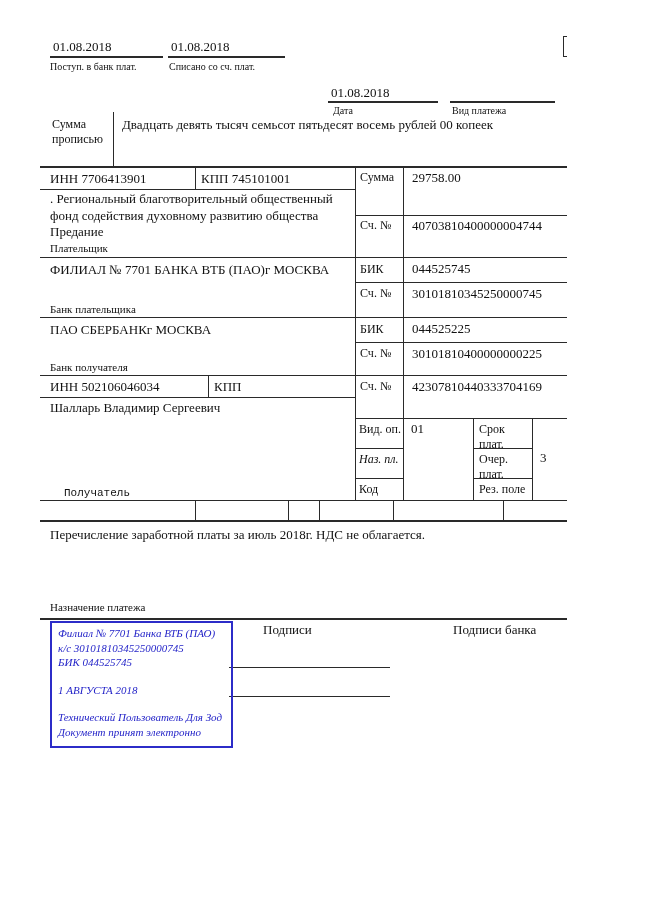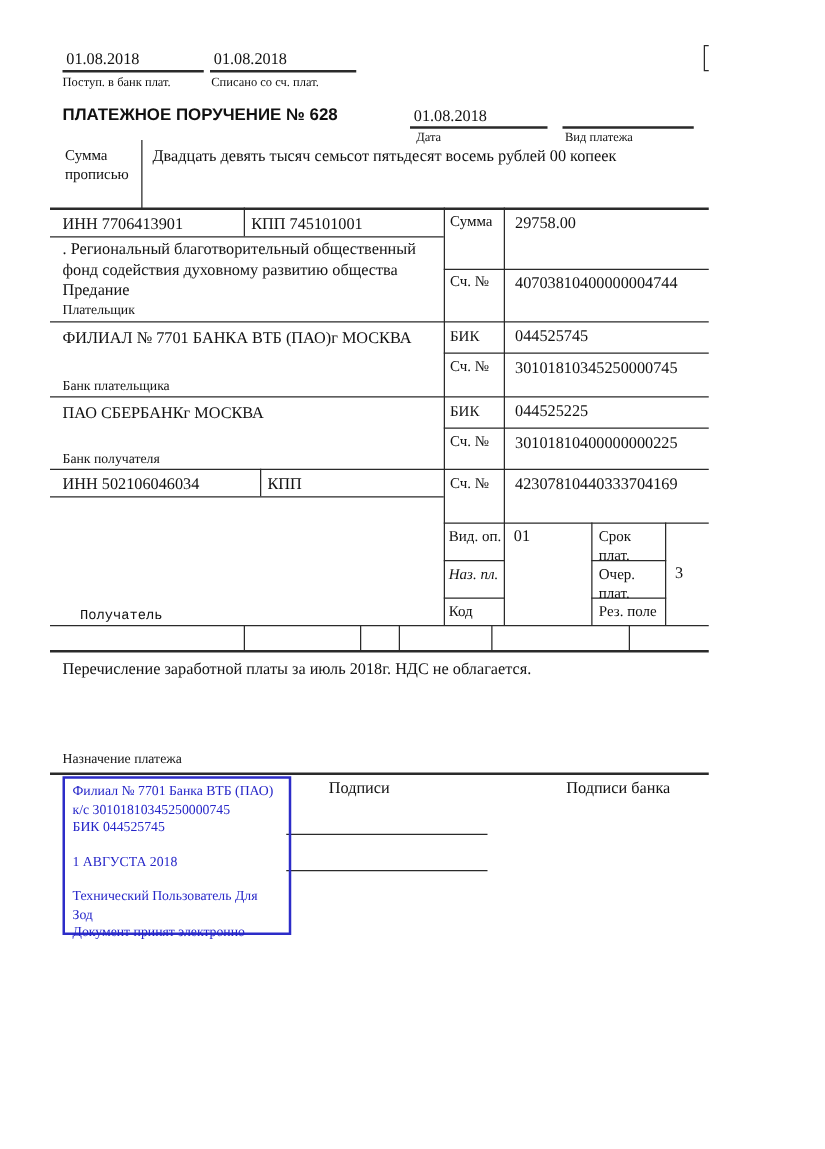--- a/index.html
+++ b/index.html
@@ -34,21 +34,20 @@
   <div class="t" style="left:171px;top:39px;">01.08.2018</div>
   <div class="hl hl2" style="left:50px;top:56px;width:113px;"></div>
   <div class="hl hl2" style="left:168px;top:56px;width:117px;"></div>
   <div class="t sm" style="left:50px;top:61px;">Поступ. в банк плат.</div>
   <div class="t sm" style="left:169px;top:61px;">Списано со сч. плат.</div>
 
   <div class="box codebox" style="left:563px;top:36px;width:50px;height:19px;align-items:center;">
     <span>0401060</span>
   </div>
 
-  <div class="t title" style="left:50px;top:84px;">ПЛАТЕЖНОЕ ПОРУЧЕНИЕ № 628</div>
   <div class="t" style="left:331px;top:85px;">01.08.2018</div>
   <div class="hl hl2" style="left:328px;top:101px;width:110px;"></div>
   <div class="hl hl2" style="left:450px;top:101px;width:105px;"></div>
   <div class="t sm" style="left:333px;top:105px;">Дата</div>
   <div class="t sm" style="left:452px;top:105px;">Вид платежа</div>
   <div class="box" style="left:578px;top:83px;width:29px;height:32px;border-width:1px;"></div>
 
   <div class="t cl wrap" style="left:52px;top:117px;width:58px;">Сумма прописью</div>
   <div class="vl" style="left:113px;top:112px;height:55px;"></div>
   <div class="t wrap" style="left:122px;top:117px;width:515px;">Двадцать девять тысяч семьсот пятьдесят восемь рублей 00 копеек</div>
@@ -104,20 +103,21 @@
   <div class="t cl" style="left:360px;top:322px;">БИК</div>
   <div class="t" style="left:412px;top:321px;">044525225</div>
   <div class="t cl" style="left:360px;top:346px;">Сч. №</div>
   <div class="t" style="left:412px;top:346px;">30101810400000000225</div>
   <div class="t lbl" style="left:50px;top:361px;">Банк получателя</div>
 
   <div class="t" style="left:50px;top:379px;">ИНН 502106046034</div>
   <div class="t" style="left:214px;top:379px;">КПП</div>
   <div class="t cl" style="left:360px;top:379px;">Сч. №</div>
   <div class="t" style="left:412px;top:379px;">42307810440333704169</div>
+  <div class="t" style="left:50px;top:400px;">Шалларь Владимир Сергеевич</div>
   <div class="t lbl" style="left:64px;top:487px;font-family:Liberation Mono, monospace;">Получатель</div>
 
   <div class="t cl" style="left:359px;top:422px;">Вид. оп.</div>
   <div class="t" style="left:411px;top:421px;">01</div>
   <div class="t cl wrap" style="left:479px;top:422px;width:46px;">Срок плат.</div>
   <div class="t cl" style="left:359px;top:452px;font-style:italic;">Наз. пл.</div>
   <div class="t cl wrap" style="left:479px;top:452px;width:46px;">Очер. плат.</div>
   <div class="t" style="left:540px;top:450px;">3</div>
   <div class="t cl" style="left:359px;top:482px;">Код</div>
   <div class="t cl" style="left:479px;top:482px;">Рез. поле</div>
@@ -125,21 +125,21 @@
   <div class="t" style="left:50px;top:527px;">Перечисление заработной платы за июль 2018г. НДС не облагается.</div>
   <div class="t lbl" style="left:50px;top:601px;">Назначение платежа</div>
   <div class="hl hl2" style="left:40px;top:618px;width:605px;"></div>
 
   <div class="t" style="left:263px;top:622px;">Подписи</div>
   <div class="t" style="left:453px;top:622px;">Подписи банка</div>
 
   <div class="hl" style="left:229px;top:667px;width:161px;"></div>
   <div class="hl" style="left:229px;top:696px;width:161px;"></div>
 
-  <div class="bluebox" style="left:50px;top:621px;width:167px;height:117px;">
+  <div class="bluebox" style="left:50px;top:621px;width:167px;height:117px;font-style:italic;">
     <div>Филиал № 7701 Банка ВТБ (ПАО)</div>
     <div>к/с 30101810345250000745</div>
     <div>БИК 044525745</div>
     <div style="margin-top:13px;">1 АВГУСТА 2018</div>
     <div style="margin-top:13px;">Технический Пользователь Для Зод</div>
     <div>Документ принят электронно</div>
   </div>
 
 
 </div>

